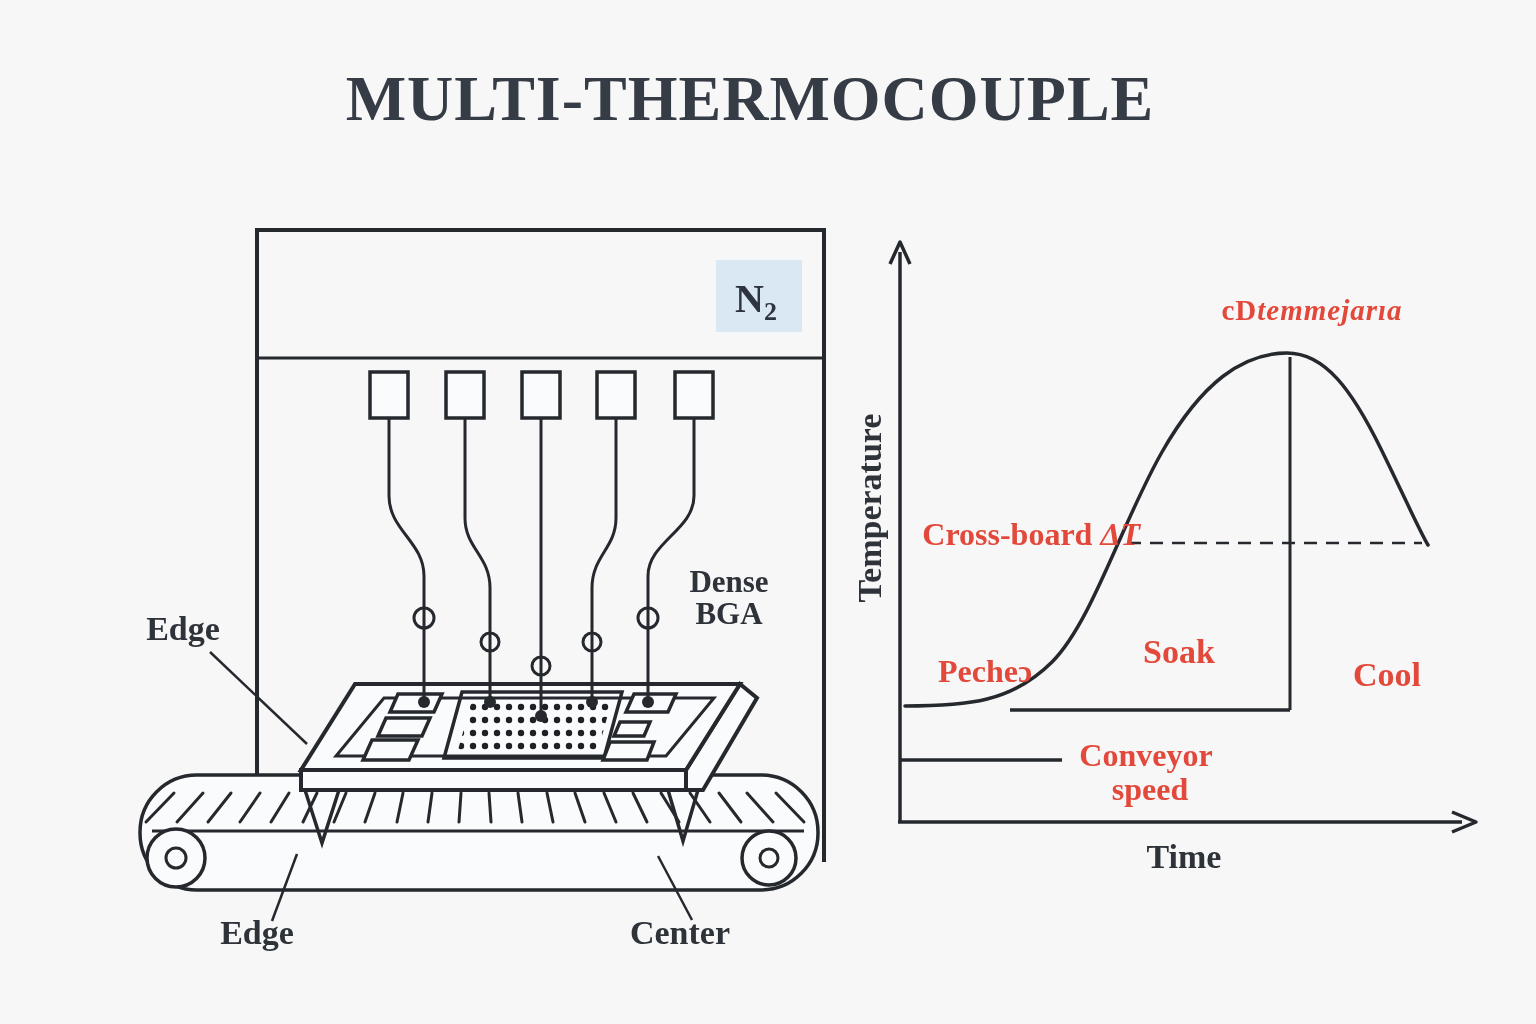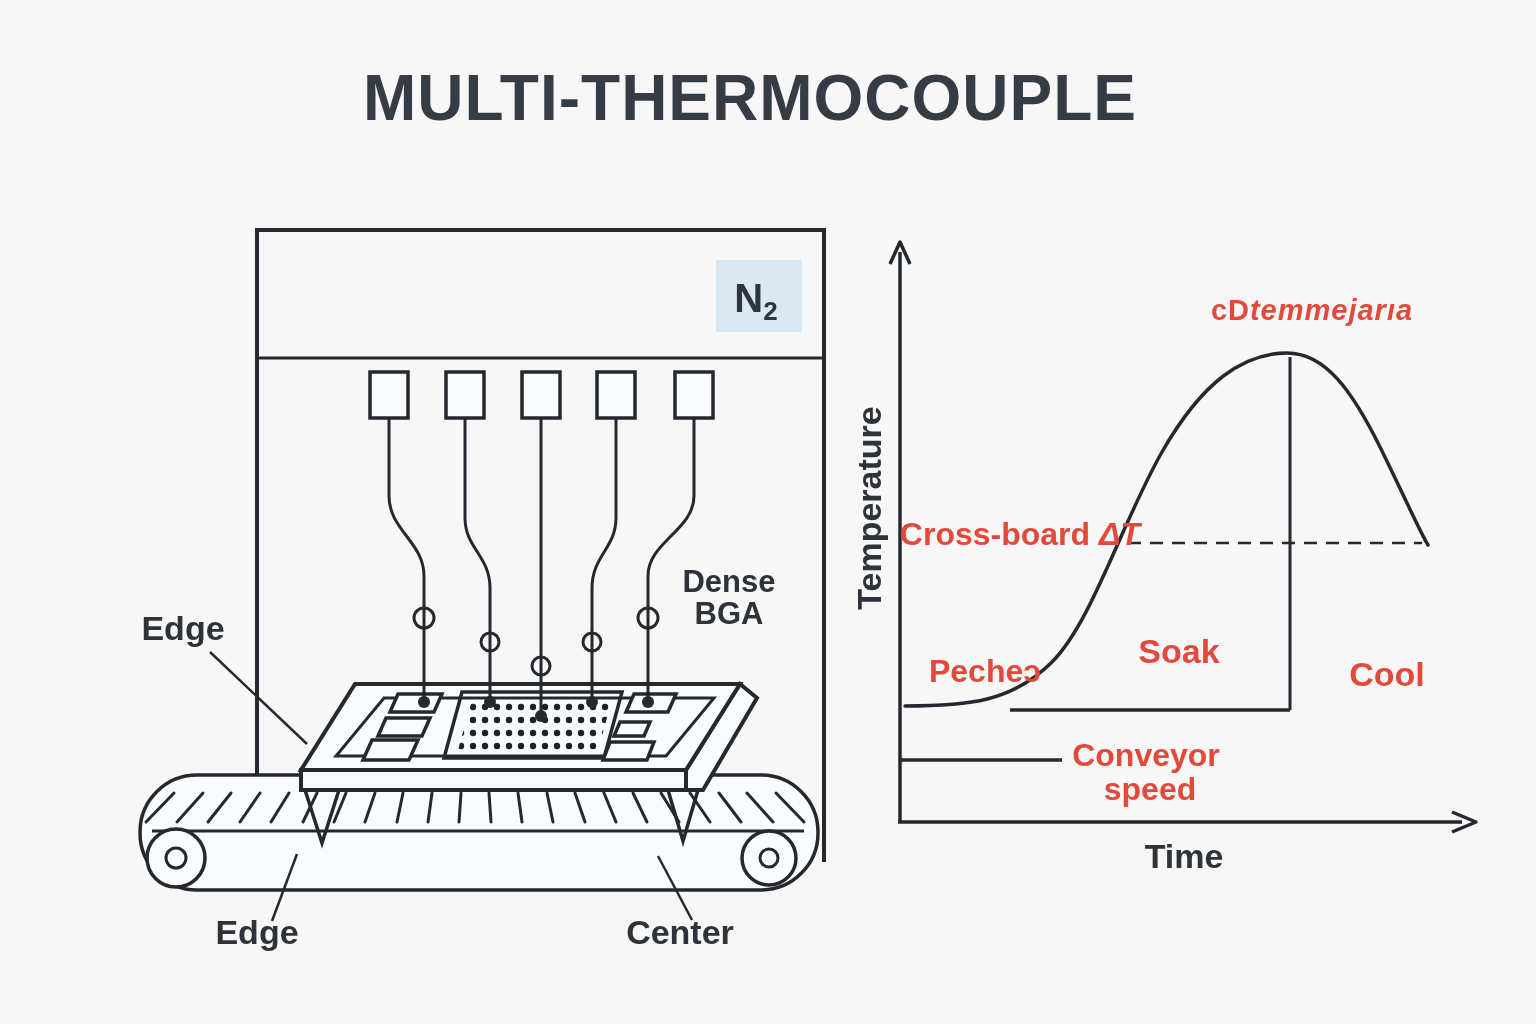--- a/index.html
+++ b/index.html
@@ -2,21 +2,21 @@
 <html><head>
 <meta charset="utf-8">
 <style>
   html,body{margin:0;padding:0;}
   body{
     width:1536px;height:1024px;
     background:#f7f7f8;
     font-family:"Liberation Sans","DejaVu Sans",sans-serif;
     overflow:hidden;
   }
-  .stage{position:relative;width:1536px;height:892px;}
+  .stage{position:relative;width:1536px;height:892px;font-family:Liberation Serif, serif;}
   svg{position:absolute;left:0;top:0;}
   .ink-stroke{stroke:#25292e;fill:none;}
   .ink-fill{fill:#25292e;}
   .panel{fill:#fafbfc;}
   .title-text{fill:#363c45;font-weight:bold;font-size:64px;letter-spacing:1px;}
   .label-dark{fill:#2e333a;font-weight:600;font-size:31px;}
   .label-dark-lg{fill:#2e333a;font-weight:600;font-size:34px;}
   .label-red{fill:#e2493b;font-weight:600;font-size:32px;}
   .label-red-lg{fill:#e2493b;font-weight:600;font-size:34px;}
   .label-red-sm{fill:#e2493b;font-weight:600;font-size:29px;letter-spacing:1px;}

